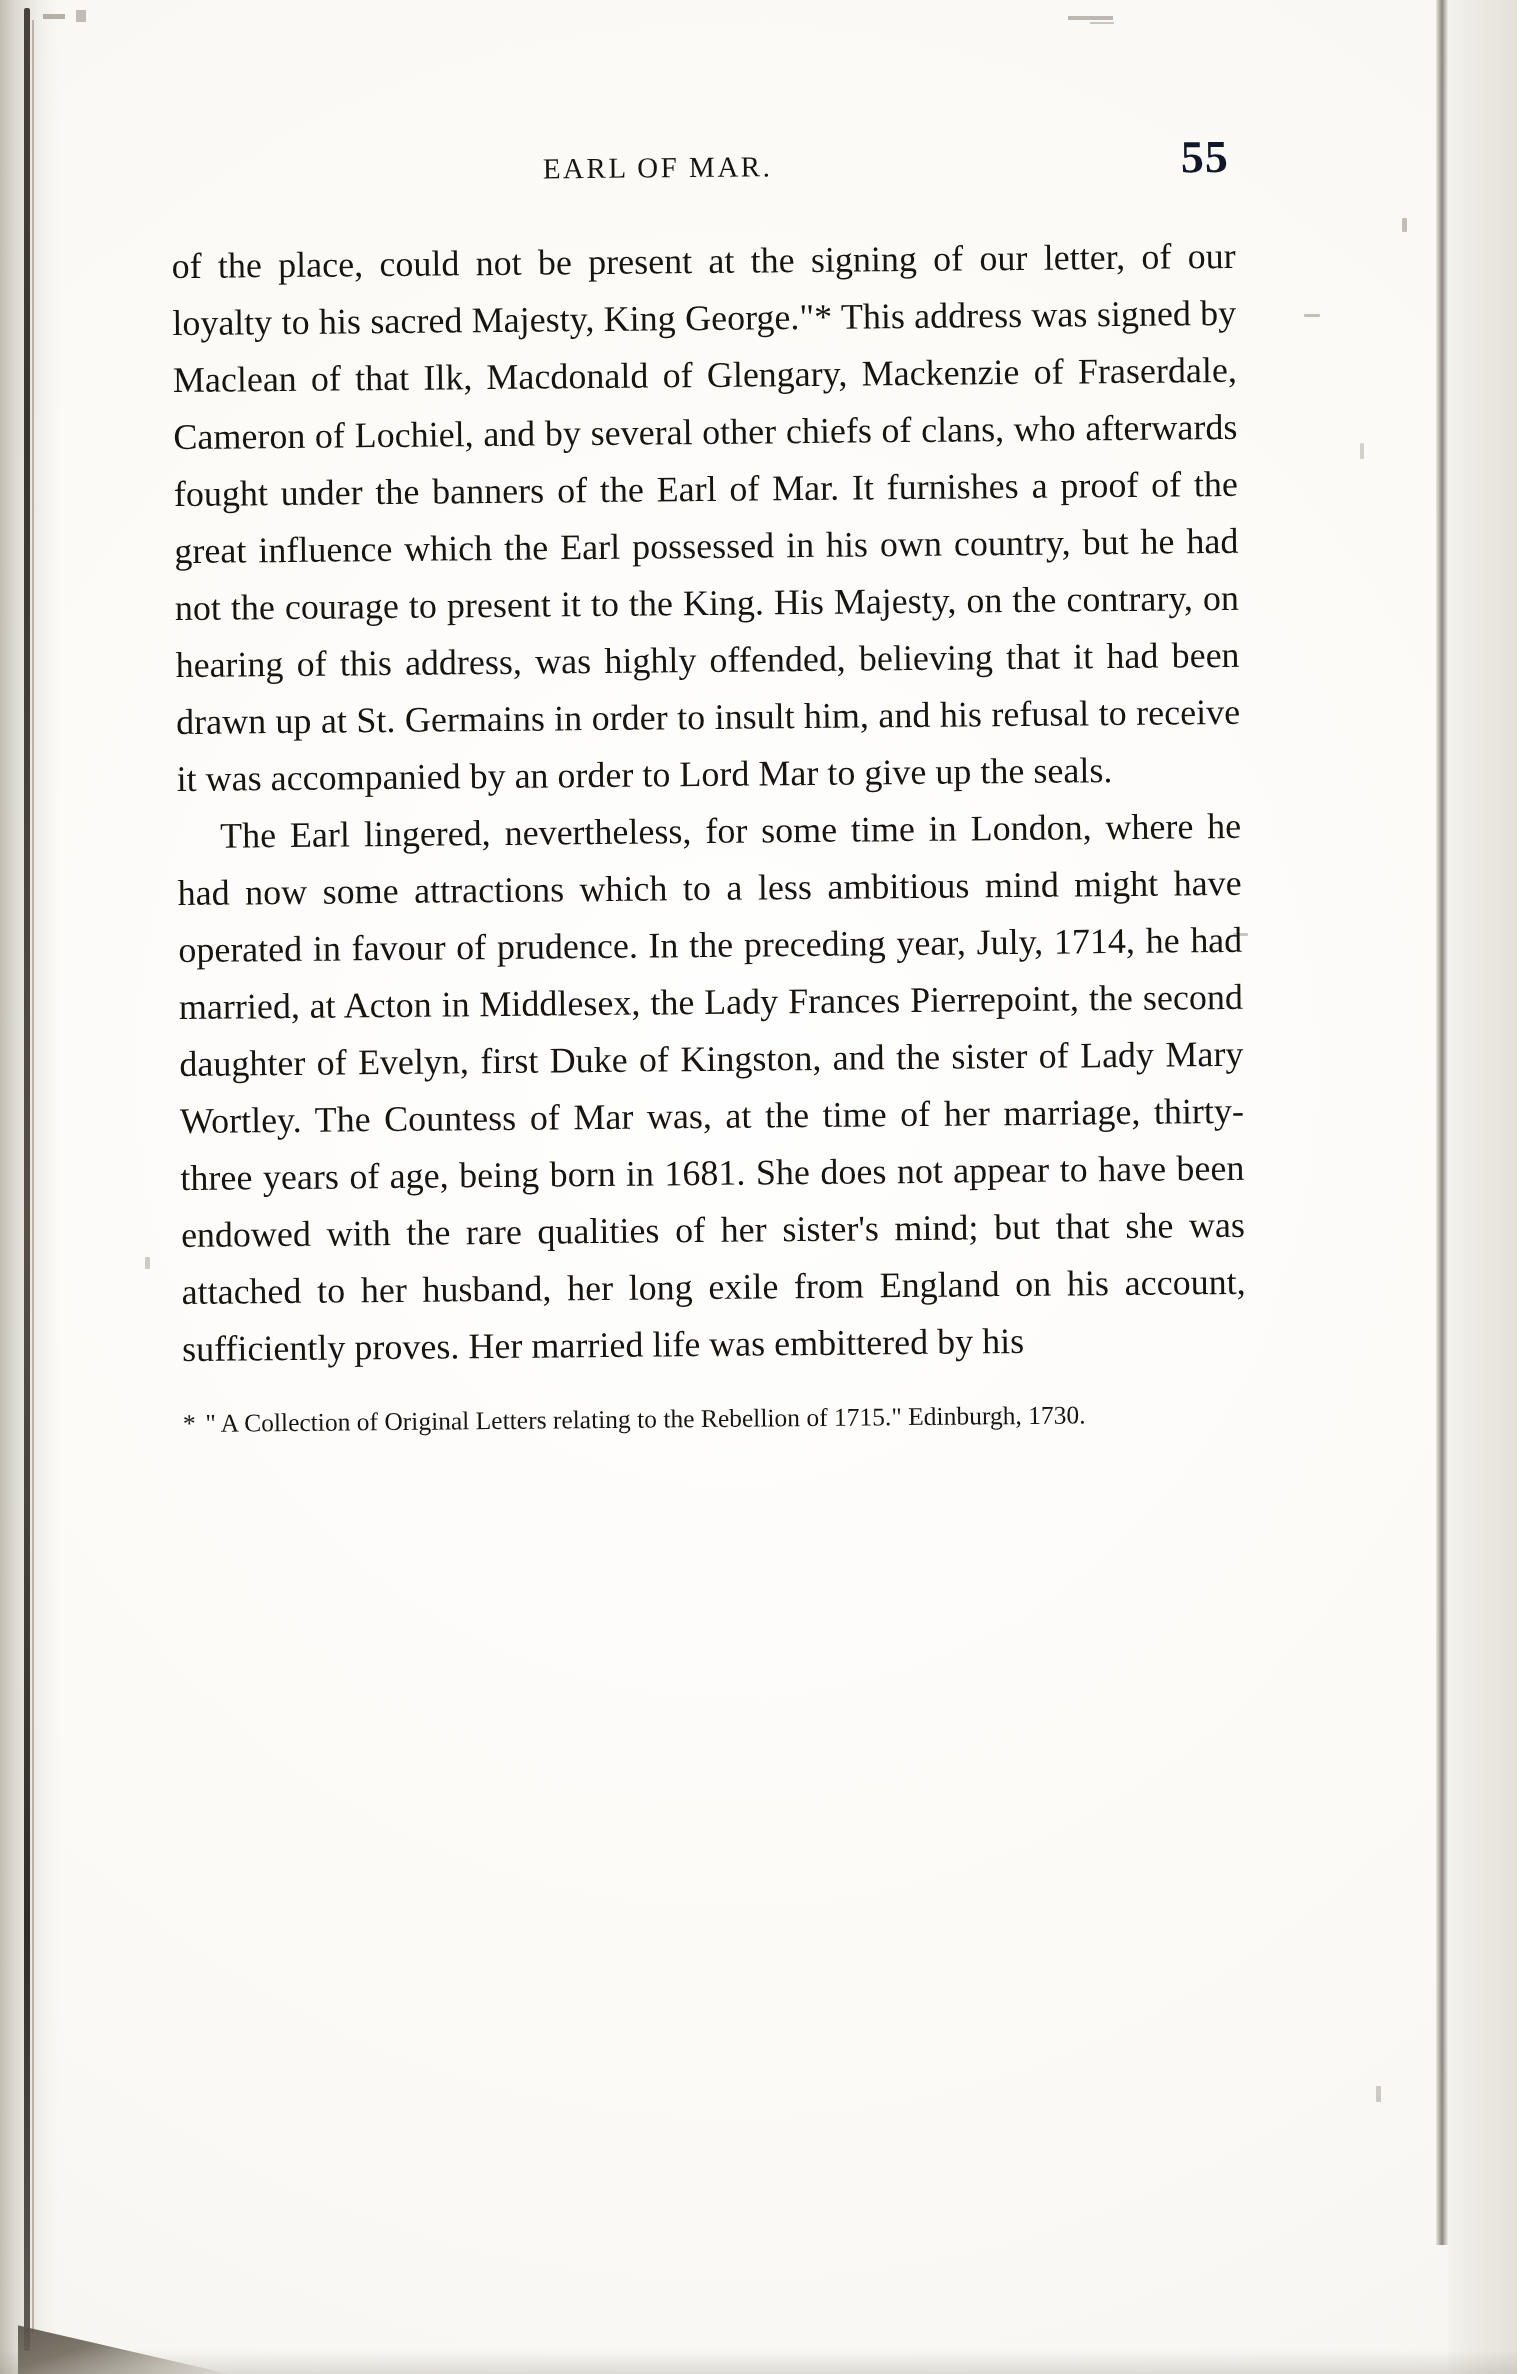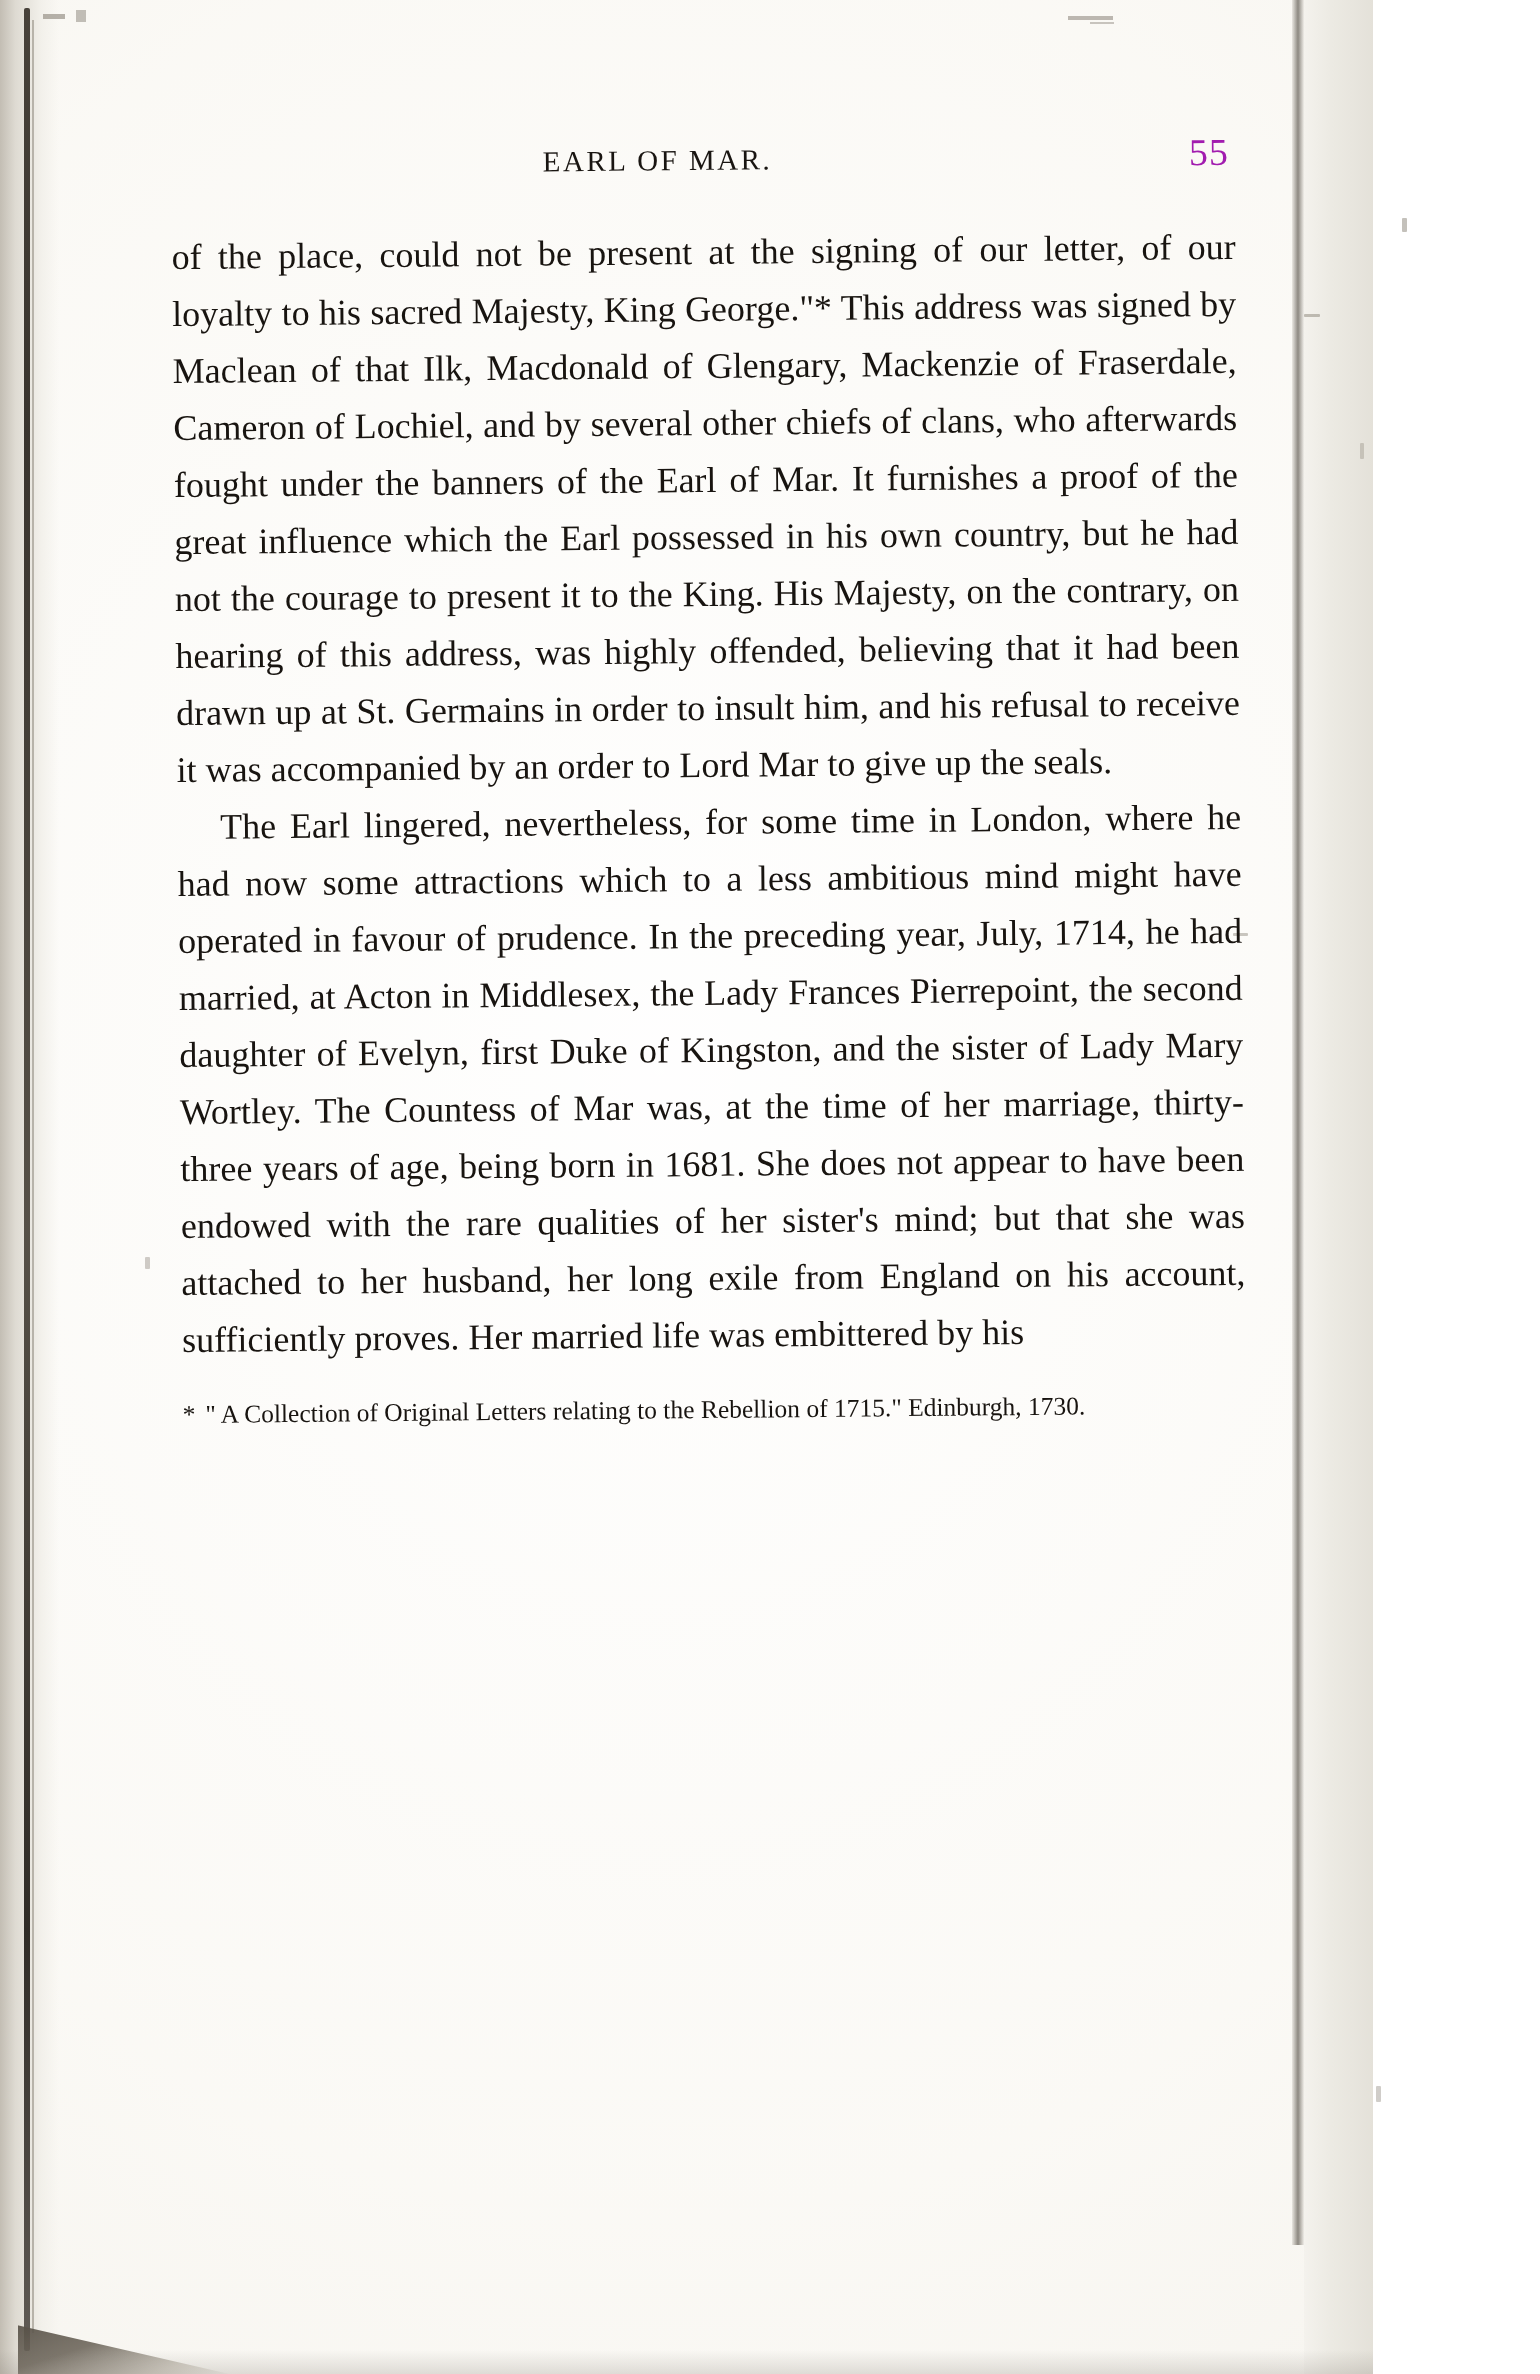--- a/index.html
+++ b/index.html
@@ -11,21 +11,21 @@
     width: 1541px;
     height: 2375px;
     overflow: hidden;
     font-family: "Liberation Serif", serif;
     color: #1b1714;
   }
 
   
   .scan {
     position: relative;
-    width: 1373px;
+    width: 1517px;
     height: 2375px;
     background: #fbfaf7;
   }
 
   
   .paper-tone {
     position: absolute;
     inset: 0;
     background:
       radial-gradient(125% 85% at 48% 45%, rgba(255,255,255,0.9) 0%, rgba(250,248,243,0.55) 58%, rgba(236,232,223,0.55) 100%);
@@ -113,23 +113,24 @@
     padding-right: 5.9px;
   }
   .running-title {
     font-size: 29px;
     letter-spacing: 2.5px;
     font-variant: normal;
     text-transform: uppercase;
     color: #191511;
   }
   .folio {
-    font-size: 38px;
-    color: #a21caf;
+    font-size: 46px;
+    color: #0f172a;
     letter-spacing: 1px;
+    font-weight: bold;
   }
 
   .body-text p {
     margin: 0;
     font-size: 36px;
     line-height: 57px;
     text-align: justify;
     text-justify: inter-word;
     color: #181410;
     -webkit-font-smoothing: antialiased;

